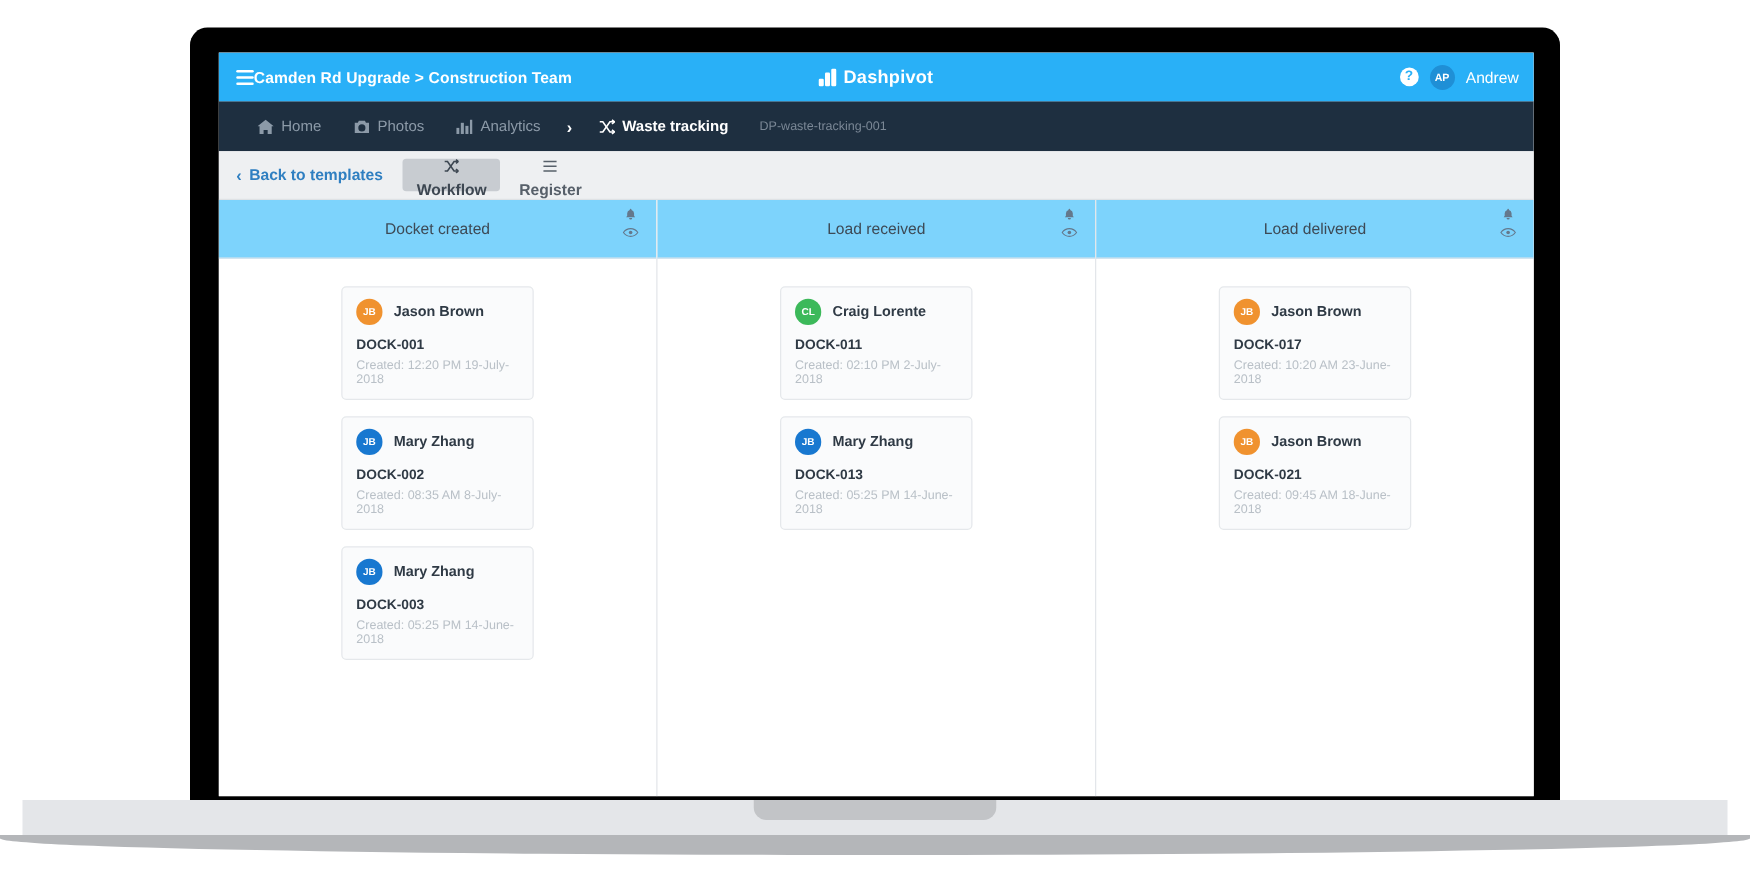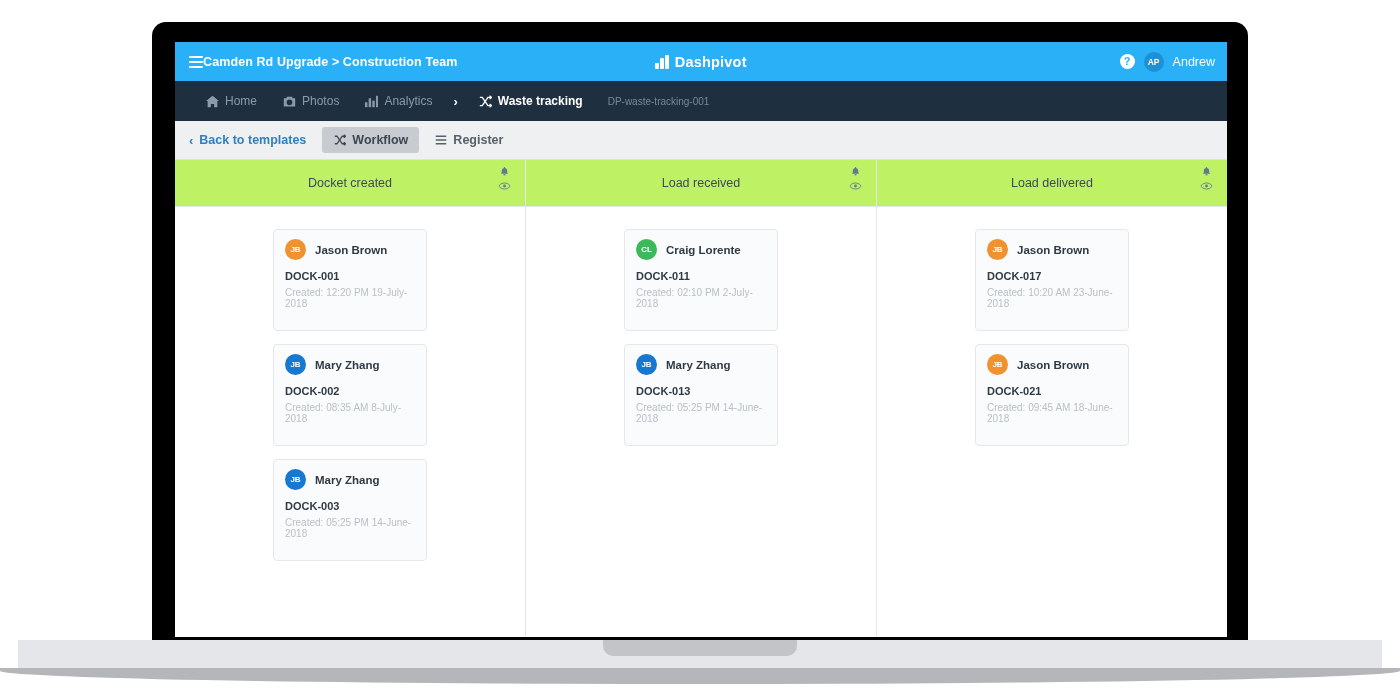--- a/index.html
+++ b/index.html
@@ -119,21 +119,21 @@
   }
   #back-to-templates {
     display: flex; align-items: center; gap: 6px;
     color: #2f7fc1; font-size: 12.5px; font-weight: bold;
     padding: 0 16px 0 14px; cursor: pointer;
   }
   #back-chevron-icon { font-size: 13px; line-height: 1; }
   .view-tab {
     display: flex; align-items: center; gap: 6px;
     font-size: 12.5px; font-weight: bold; color: #57606a;
-    padding: 0 11px; margin: 6px 4px 6px 0; border-radius: 3px; cursor: pointer;
+    padding: 0 11px; margin: 6px 4px 6px 0; border-radius: 3px; cursor: pointer; flex-direction: column;
   }
   .view-tab.active { background: #c8ccd1; color: #3d4752; }
   .view-tab .vt-icon { display: inline-flex; width: 13px; height: 13px; align-items: center; justify-content: center; }
   #toolbar-right { margin-left: auto; display: flex; align-items: stretch; }
   #edit-template-button {
     display: flex; align-items: center; gap: 7px;
     font-size: 12.5px; color: #454f5b;
     padding: 0 18px; cursor: pointer;
   }
   #add-form-button {
@@ -147,39 +147,39 @@
   #workflow-board {
     height: 477px;
     display: flex;
     background: #ffffff;
   }
   .board-column { flex: 1; position: relative; }
   .board-column + .board-column { border-left: 1px solid #e3e6ea; }
 
   .column-header {
     height: 47px;
-    background: #bef264;
+    background: #7dd3fc;
     border-bottom: 1px solid #e3e6ea;
     display: flex; align-items: center; justify-content: center;
     position: relative;
   }
   .column-title { font-size: 12.5px; color: #3d4a56; }
   .column-actions {
     position: absolute; right: 14px; top: 6px;
     display: flex; flex-direction: column; align-items: center; gap: 3px;
   }
   .column-actions span { cursor: pointer; display: block; line-height: 0; }
 
   .column-body { padding: 22px 0 0 0; display: flex; flex-direction: column; align-items: center; gap: 13px; }
   .card {
     width: 154px;
     background: #fafbfc;
     border: 1px solid #e5e8eb;
     border-radius: 4px;
-    padding: 9px 11px 21px 11px;
+    padding: 9px 11px 10px 11px;
     cursor: pointer;
   }
   .card-user { display: flex; align-items: center; gap: 9px; margin-bottom: 10px; }
   .card-avatar {
     width: 21px; height: 21px; border-radius: 50%;
     color: #fff; font-size: 8px; font-weight: bold;
     line-height: 21px; text-align: center; flex: none;
   }
   .card-username { font-size: 11.5px; font-weight: bold; color: #2f3a45; }
   .card-ref { font-size: 11px; font-weight: bold; color: #2f3a45; margin-bottom: 5px; }

